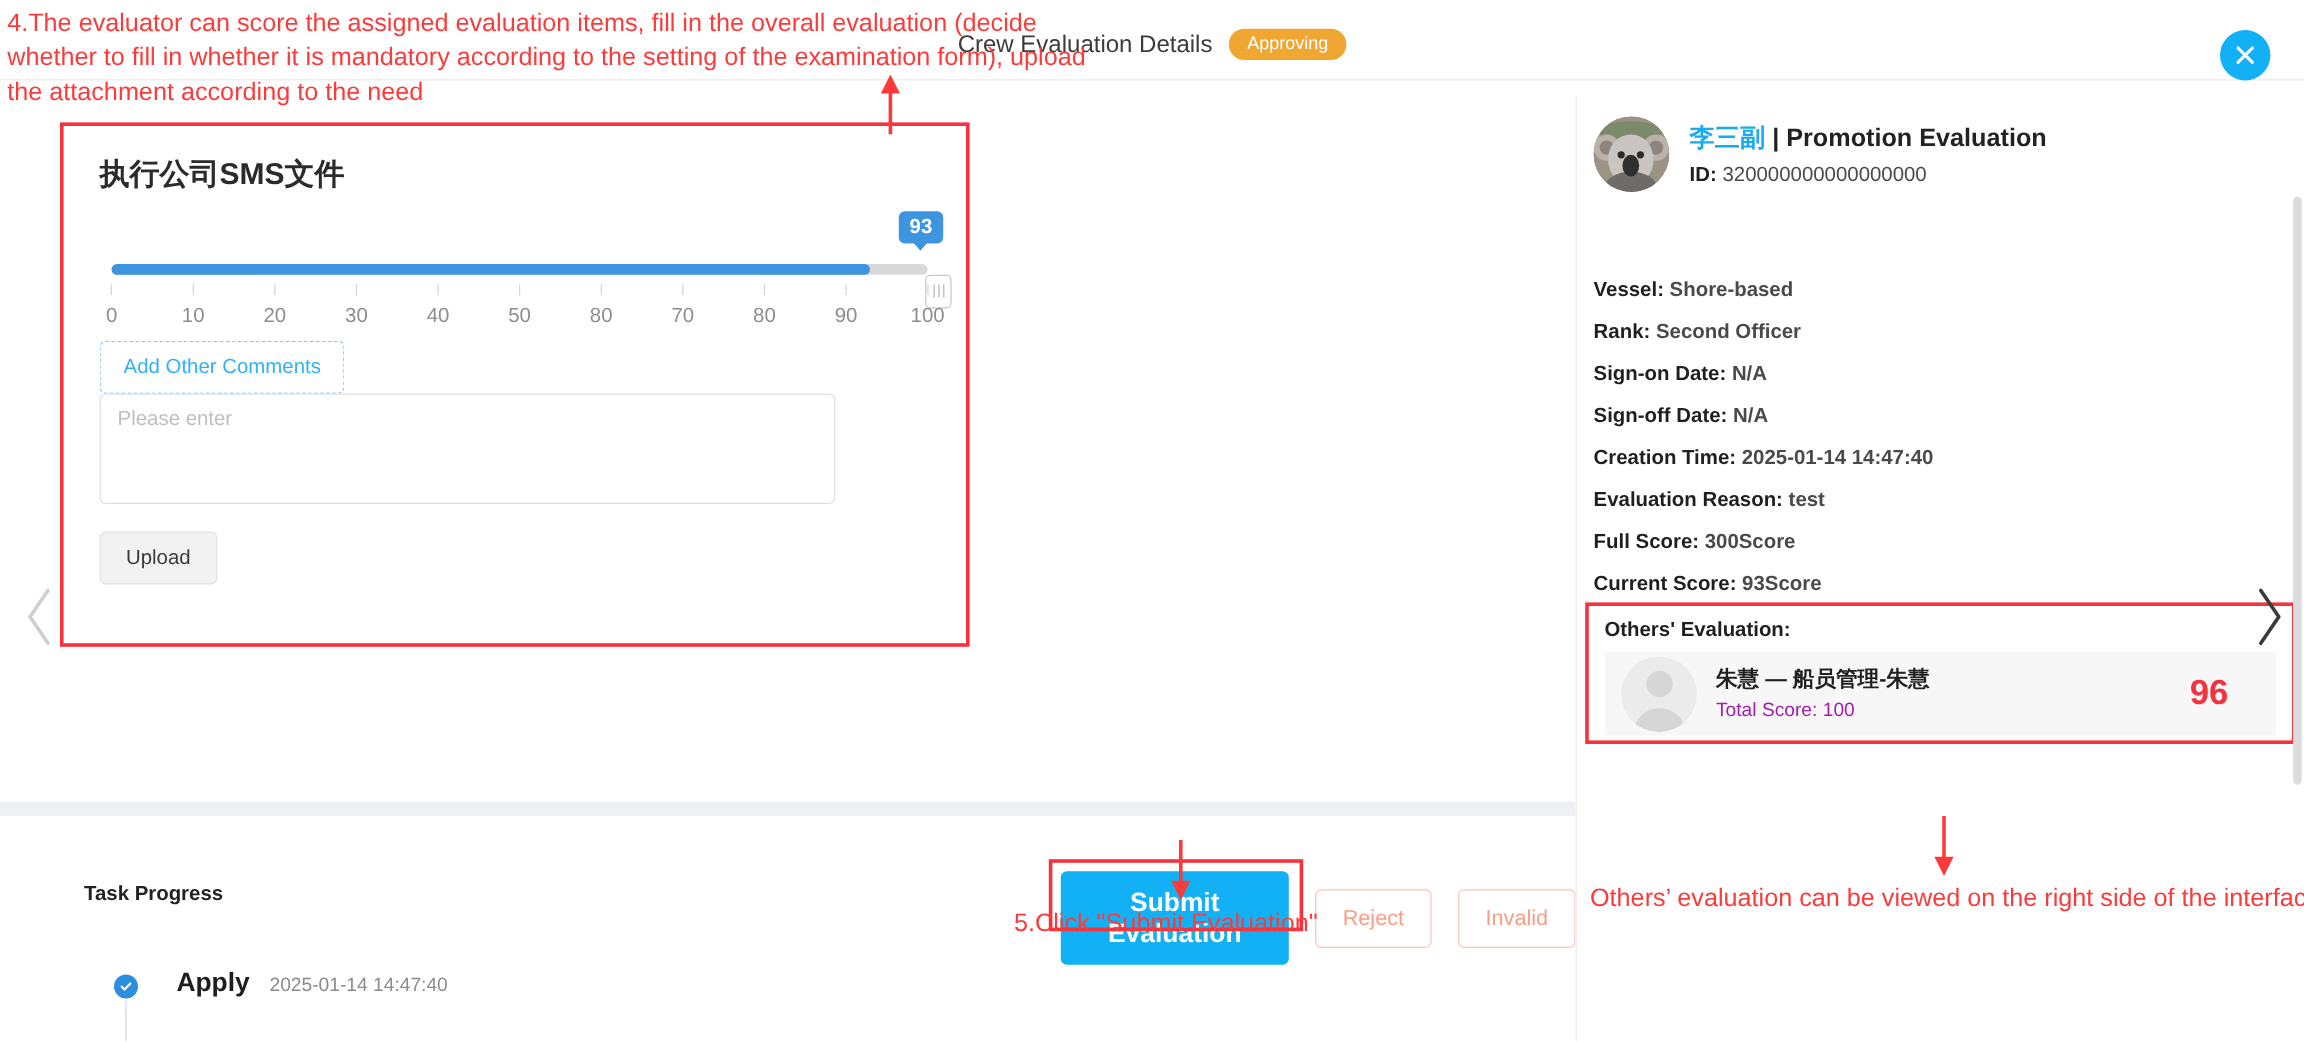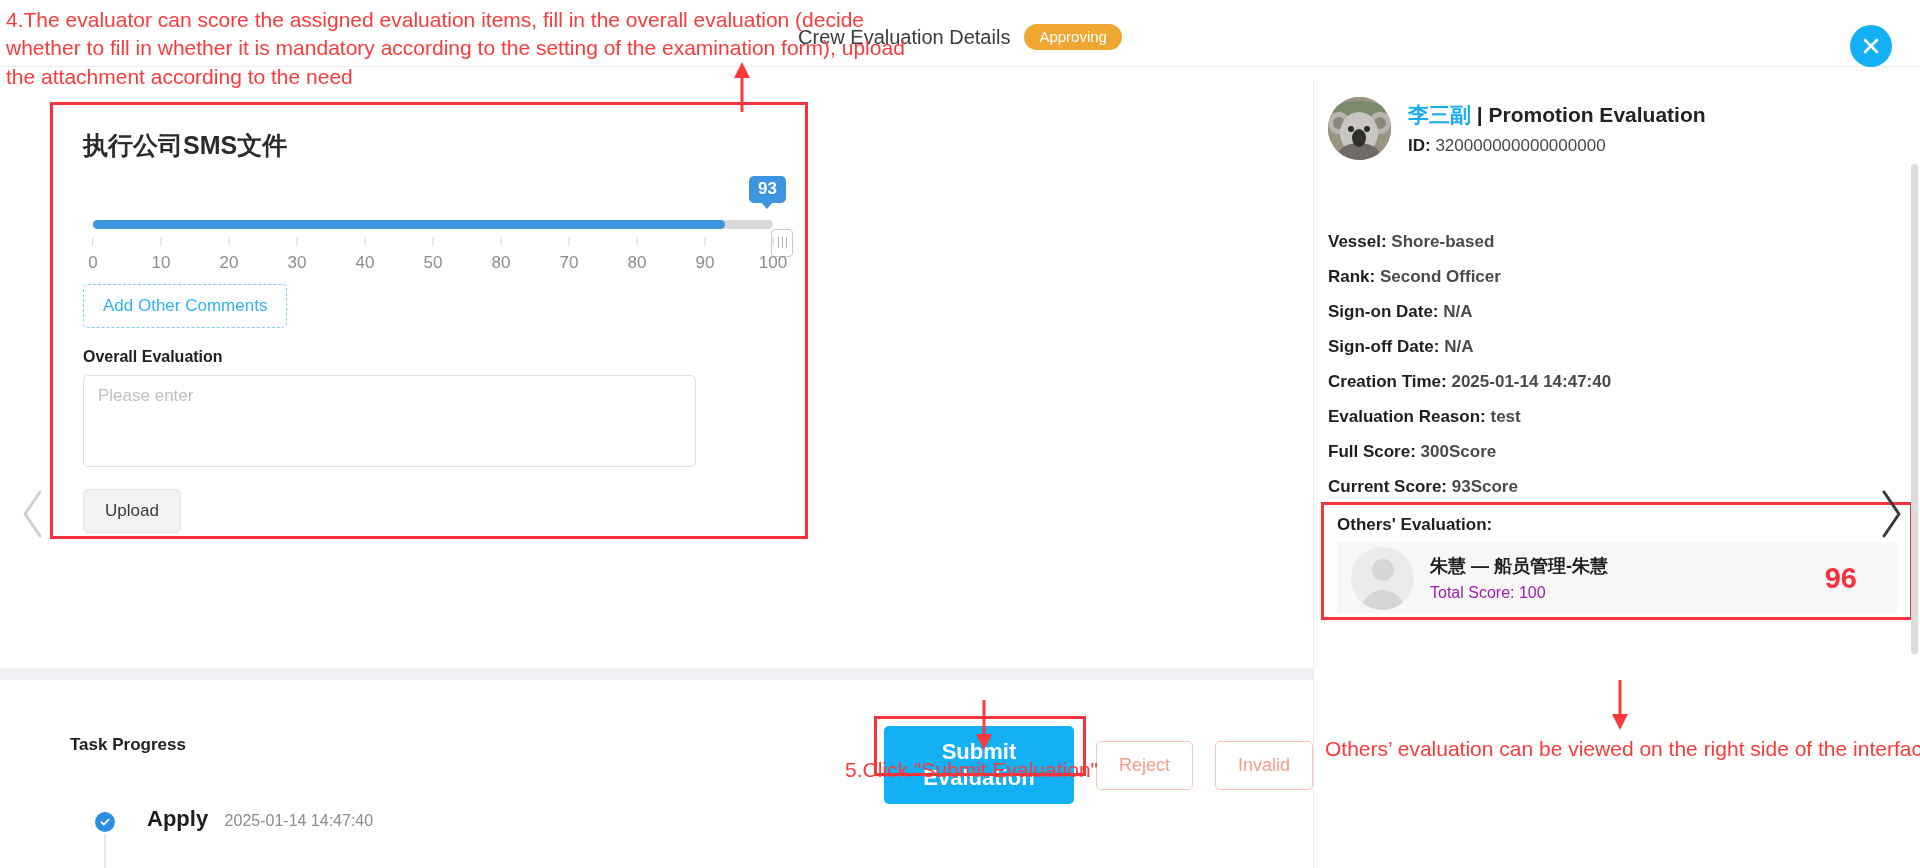--- a/index.html
+++ b/index.html
@@ -250,21 +250,20 @@
             <div class="tick" style="left:60%"><i></i><span>80</span></div>
             <div class="tick" style="left:70%"><i></i><span>70</span></div>
             <div class="tick" style="left:80%"><i></i><span>80</span></div>
             <div class="tick" style="left:90%"><i></i><span>90</span></div>
             <div class="tick" style="left:100%"><i></i><span>100</span></div>
           </div>
         </div>
 
         <div class="ghost-btn">Add Other Comments</div>
 
-        <div class="field-label">Overall Evaluation</div>
 
         <textarea class="text-area" placeholder="Please enter" style=""></textarea>
 
         <div class="upload-btn">Upload</div>
       </div>
     </div>
 
     <div class="divider-bar"></div>
 
     <div class="task-progress-label">Task Progress</div>

